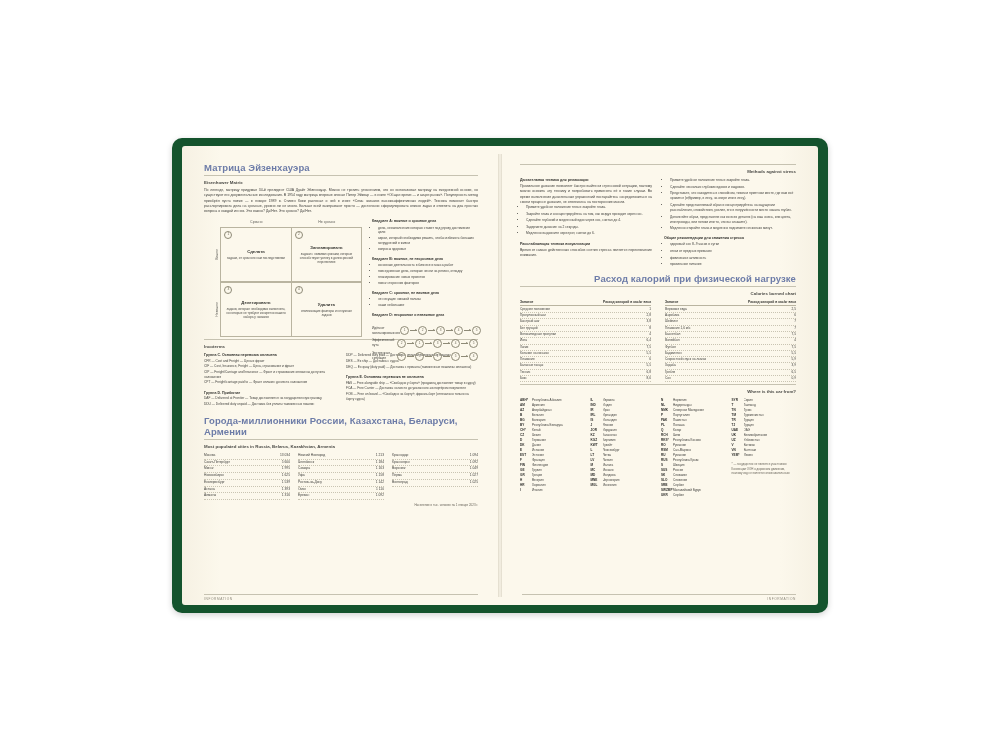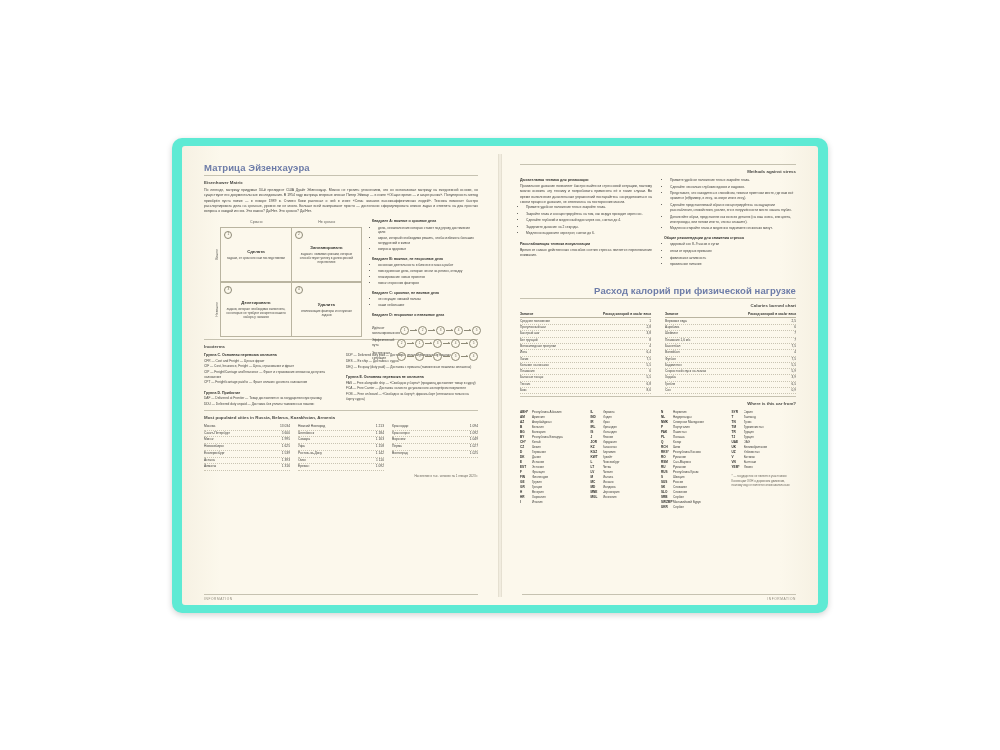--- a/index.html
+++ b/index.html
@@ -3,21 +3,21 @@
 <meta charset="utf-8">
 <style>
   html,body{margin:0;padding:0;}
   body{
     width:1000px;height:750px;background:#ffffff;
     font-family:"Liberation Sans", sans-serif;
     overflow:hidden;
   }
   .planner{
     position:absolute;left:172px;top:138px;width:656px;height:475px;
-    background:#5eead4;
+    background:#14532d;
     border-radius:10px;
     box-shadow:0 2px 6px rgba(0,0,0,0.18);
   }
   .pages{
     position:absolute;left:10px;top:8px;right:10px;bottom:8px;
     display:flex;
   }
   .page{
     position:relative;
     background:#fbf6e9;
@@ -260,20 +260,21 @@
             <div class="term">DDP — Delivered duty paid — Доставка с уплатой таможенных пошлин</div>
             <div class="term">DES — Ex ship — Доставка с судна</div>
             <div class="term">DEQ — Ex quay (duty paid) — Доставка с причала (таможенные пошлины оплачены)</div>
             <div class="grp grp2">Группа E. Основная перевозка не оплачена</div>
             <div class="term">FAS — Free alongside ship — «Свободно у борта» (продавец доставляет товар в судну)</div>
             <div class="term">FCA — Free Carrier — Доставка на место до указанного экспортёром покупателя</div>
             <div class="term">FOB — Free on board — «Свободно на борту», франко-борт (отпечатано только на борту судна)</div>
           </div>
         </div>
 
+        <h2 class="sect" style="margin-top:7px">Города-миллионники России, Казахстана, Беларуси, Армении</h2>
         <div class="rule"></div>
         <div class="sub">Most populated cities in Russia, Belarus, Kazakhstan, Armenia</div>
 
         <div class="citywrap">
           <div class="citycol">
             <div class="cityrow">
                 <span>Москва</span>
                 <span>13 034</span>
               </div>
             <div class="cityrow">
@@ -391,21 +392,21 @@
             <div class="minihead">Общие рекомендации для снижения стресса</div>
             <ul class="bullets">
               <li>здоровый сон 8–9 часов в сутки</li>
               <li>отказ от вредных привычек</li>
               <li>физическая активность</li>
               <li>правильное питание</li>
             </ul>
           </div>
         </div>
 
-        <h2 class="sect r" style="margin-top:16px">Расход калорий при физической нагрузке</h2>
+        <h2 class="sect r" style="margin-top:4px">Расход калорий при физической нагрузке</h2>
         <div class="rule"></div>
         <div class="sub r">Calories burned chart</div>
 
         <div class="caltable">
           <div class="calcol">
             <div class="calhead">
               <span>Занятие</span>
               <span>Расход калорий в час/кг веса</span>
             </div>
             <div class="calrow">

